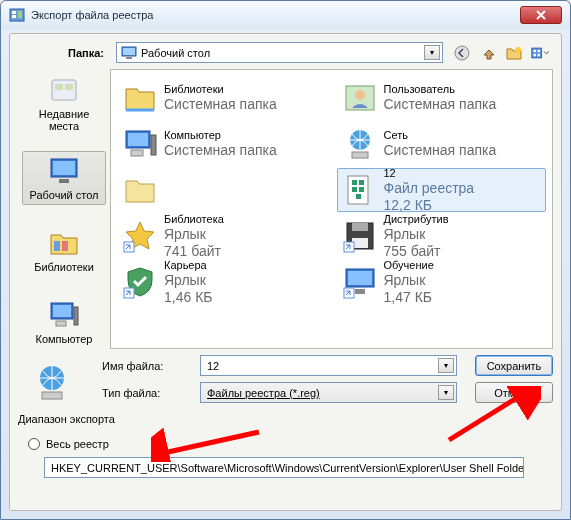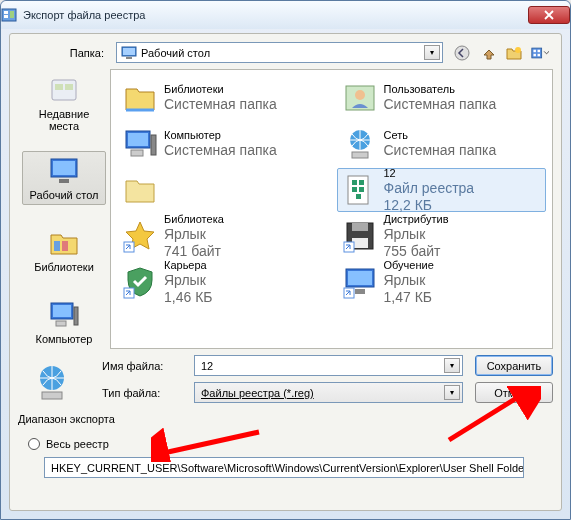--- a/index.html
+++ b/index.html
@@ -1,48 +1,48 @@
 <!DOCTYPE html>
 <html><head>
 <meta charset="utf-8">
 <style>
 * { box-sizing: border-box; margin: 0; padding: 0; font-family: "Segoe UI", Tahoma, sans-serif; font-size: 11px; }
 body { background: #fff; width: 571px; height: 520px; overflow: hidden; }
 
 .window { width: 571px; height: 520px; background: linear-gradient(#e8eef7,#dae6f3); border: 1px solid #5a7aa0; border-radius: 6px 6px 0 0; box-shadow: 0 0 8px rgba(0,0,0,.3); position: relative; }
-.titlebar { height: 28px; display: flex; align-items: center; padding: 0 0; background: linear-gradient(#f7fbff,#dce8f5); border-radius: 6px 6px 0 0; }
+.titlebar { height: 28px; display: flex; align-items: center; padding: 0 8px; background: linear-gradient(#f7fbff,#dce8f5); border-radius: 6px 6px 0 0; }
 .titlebar .ticon { width: 16px; height: 16px; margin-right: 6px; }
 .titlebar .title { flex: 1; color: #1a2a3a; }
 .close-btn { width: 42px; height: 18px; background: linear-gradient(#e07a7a,#c03030); border: 1px solid #8a2020; border-radius: 3px; display: flex; align-items: center; justify-content: center; color: #fff; font-weight: bold; }
 
 .client { position: absolute; top: 32px; left: 8px; right: 8px; bottom: 8px; background: #f4f4f0; border: 1px solid #b8b8b0; border-radius: 3px; padding: 8px; }
 
 .row-folder { display: flex; align-items: center; gap: 6px; margin-bottom: 6px; }
-.row-folder .lbl { width: 92px; text-align: right; padding-right: 6px; }
+.row-folder .lbl { width: 92px; text-align: right; padding-right: 6px; font-weight: bold; }
 .folder-combo { flex: 1; height: 21px; background: #fff; border: 1px solid #7a98b8; display: flex; align-items: center; padding: 0 4px; gap: 4px; position: relative; }
 .folder-combo .dd { position: absolute; right: 2px; top: 2px; width: 16px; height: 15px; border: 1px solid #999; background: linear-gradient(#f8f8f8,#e0e0e0); display:flex;align-items:center;justify-content:center; font-size:8px; }
 .tool-icons { display: flex; gap: 8px; padding: 0 4px; }
 .tool-icons div { width: 18px; height: 18px; display:flex;align-items:center;justify-content:center; }
 
 .middle { display: flex; height: 280px; }
 .places { width: 92px; background: #f4f4f0; display: flex; flex-direction: column; align-items: center; padding-top: 4px; gap: 18px; }
 .place { width: 84px; height: 62px; display: flex; flex-direction: column; align-items: center; justify-content: center; gap: 2px; border: 1px solid transparent; border-radius: 2px; text-align:center; }
 .place.selected { background: linear-gradient(#e8e8e4,#dcdcd8); border: 1px solid #b0b0a8; }
 .place .pi { width: 32px; height: 32px; }
 
 .filearea { flex: 1; background: #fff; border: 1px solid #b8b8b0; overflow: auto; padding: 6px; display: grid; grid-template-columns: 1fr 1fr; grid-auto-rows: 44px; gap: 2px 10px; }
 .item { display: flex; align-items: center; gap: 6px; padding: 2px 4px; border: 1px solid transparent; border-radius: 2px; }
 .item.selected { background: #e6f0fb; border: 1px solid #7fb0e0; }
 .item .ii { width: 36px; height: 36px; flex-shrink: 0; }
 .item .txt { display: flex; flex-direction: column; line-height: 1.2; }
 .item .txt .n { color: #000; }
 .item .txt .s, .item .txt .d { color: #6a6a6a; font-size: 14px; }
 .item.selected .txt .s, .item.selected .txt .d { color: #5a7aa0; }
 
-.row-name, .row-type { display: flex; align-items: center; gap: 6px; margin-top: 6px; }
+.row-name, .row-type { display: flex; align-items: center; gap: 12px; margin-top: 6px; }
 .row-name .lbl, .row-type .lbl { width: 170px; padding-left: 84px; }
 .combo { flex: 1; height: 21px; background: #fff; border: 1px solid #7a98b8; display: flex; align-items: center; padding: 0 6px; position: relative; }
 .combo.shaded { background: linear-gradient(#f3f3f3,#e7e7e7); text-decoration: underline; }
 .combo .dd { position: absolute; right: 2px; top: 2px; width: 16px; height: 15px; border: 1px solid #999; background: linear-gradient(#f8f8f8,#e0e0e0); display:flex;align-items:center;justify-content:center; font-size:8px; }
 .side-btn { width: 78px; height: 21px; margin-left: 6px; background: linear-gradient(#f8f8f8,#e4e4e4); border: 1px solid #8a8a8a; border-radius: 3px; }
 .side-btn.primary { border: 1px solid #3a78c0; box-shadow: inset 0 0 0 1px #8ab8f0; }
 
 .export-group { margin-top: 10px; }
 .export-group .gt { margin-bottom: 10px; }
 .radio-row { display: flex; align-items: center; gap: 6px; padding: 3px 10px; }

